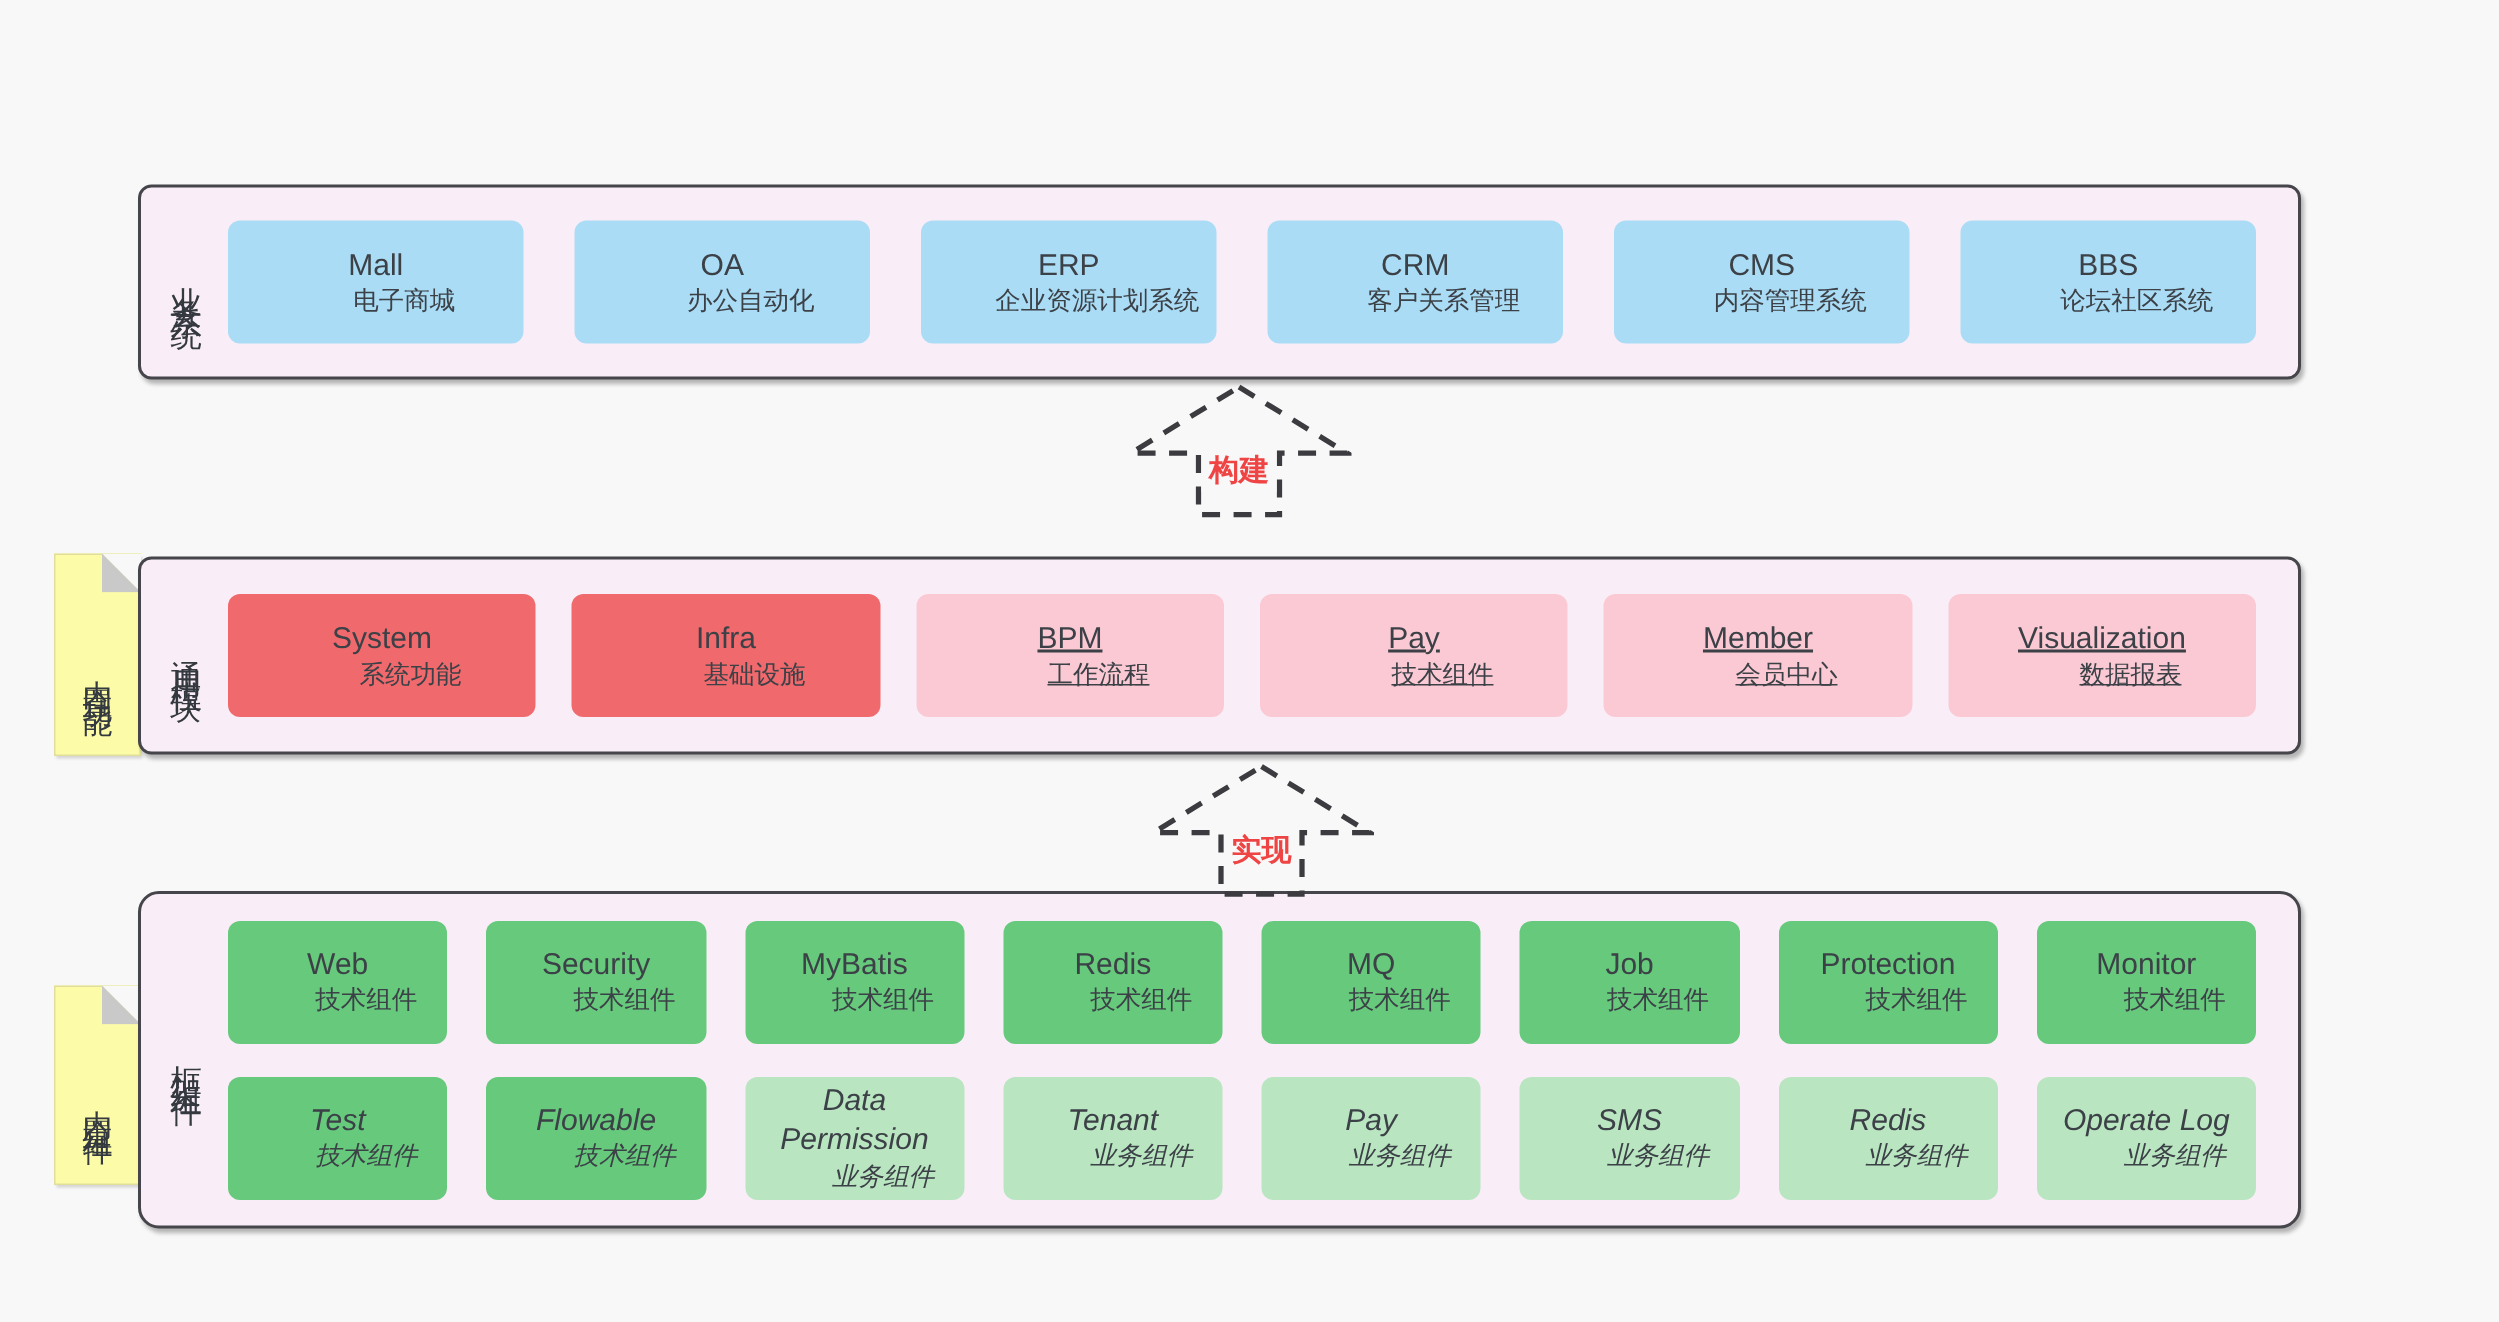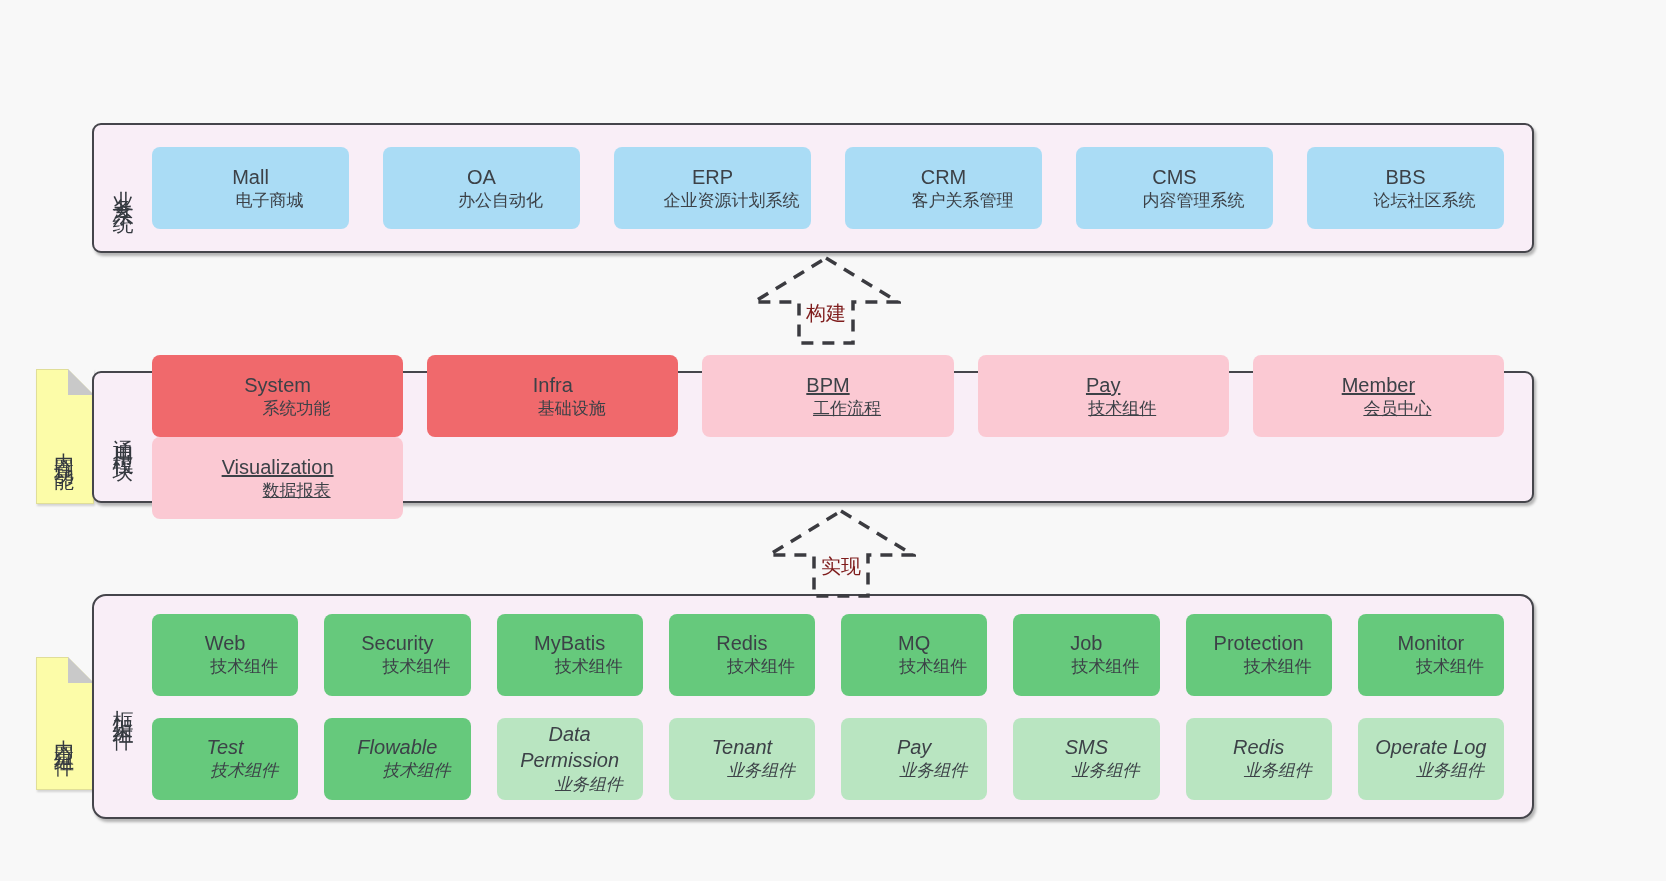--- a/index.html
+++ b/index.html
@@ -62,21 +62,21 @@
     writing-mode:vertical-rl;text-orientation:upright;
     font-size:20px;letter-spacing:6px;color:#34393f;
   }
   
   .arrow{position:absolute;width:150px;height:92px;}
   .arrow-build{left:751px;top:255px;}
   .arrow-impl{left:766px;top:508px;}
   .arrow svg{position:absolute;inset:0;}
   .arrow-label{
     position:absolute;left:50%;top:44px;transform:translateX(-50%);
-    background:#f8f8f8;padding:1px 5px;font-size:20px;color:#7f1d1d;white-space:nowrap;
+    background:#f8f8f8;padding:1px 5px;font-size:20px;color:#ef4444;white-space:nowrap;font-weight:bold;
   }
 </style>
 </head>
 <body>
 
 <div class="canvas">
 
   <div class="note note-modules">
     <div class="note-fold"></div>
     <div class="note-text">
@@ -122,21 +122,21 @@
           </div>
         </div>
       </div>
   </section>
 
   <section class="layer layer-modules">
     <div class="layer-label">
         <span>通用模块</span>
       </div>
     <div class="rows">
-        <div class="row" style="grid-template-columns: repeat(5, 1fr); column-gap: 24px;">
+        <div class="row" style="grid-template-columns: repeat(6, 1fr); column-gap: 24px;">
           <div class="box red">
             <div class="box-name">System</div>
             <div class="box-desc">系统功能</div>
           </div>
           <div class="box red">
             <div class="box-name">Infra</div>
             <div class="box-desc">基础设施</div>
           </div>
           <div class="box pink">
             <div class="box-name">BPM</div>

